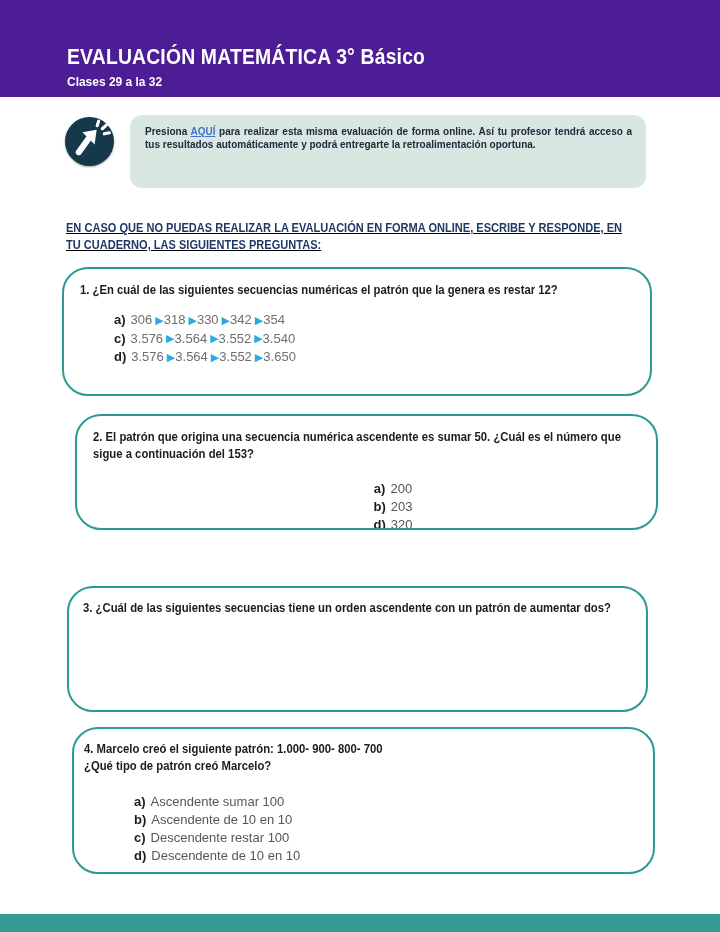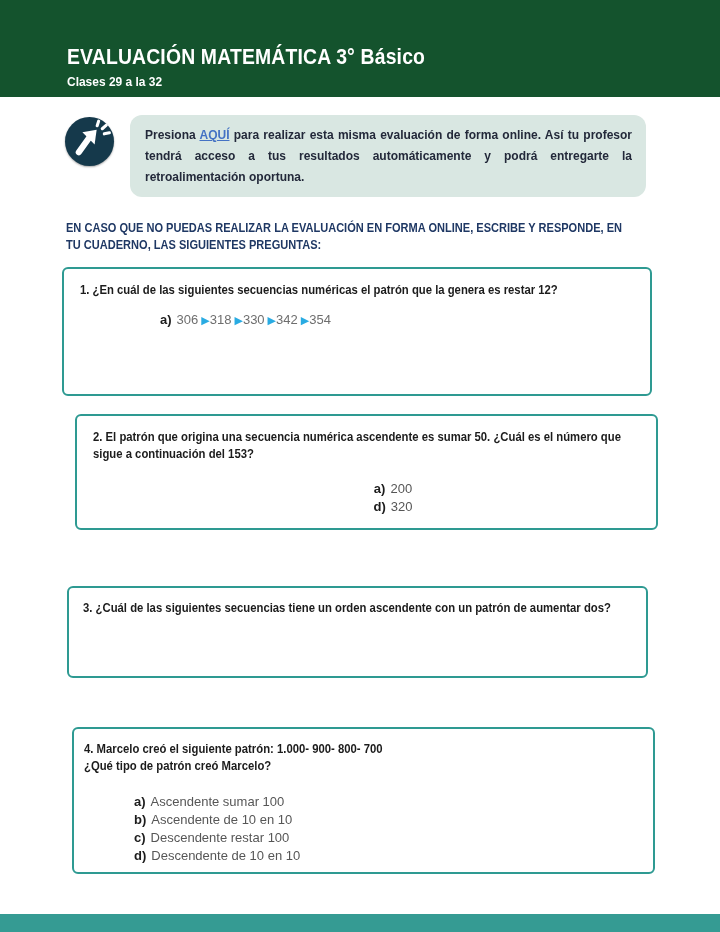--- a/index.html
+++ b/index.html
@@ -2,65 +2,65 @@
 <html><head>
 <meta charset="utf-8">
 <style>
   * { margin:0; padding:0; box-sizing:border-box; }
   html,body { width:720px; }
   body {
     position:relative; width:720px; height:932px; background:#ffffff;
     font-family:"Liberation Sans", sans-serif; overflow:hidden;
   }
   
-  .header { position:absolute; top:0; left:0; width:720px; height:97px; background:#14532d; }
+  .header { position:absolute; top:0; left:0; width:720px; height:97px; background:#4c1d95; }
   .header-title {
     position:absolute; left:67px; top:44px; color:#ffffff; font-size:22px; font-weight:bold;
     white-space:nowrap; transform:scaleX(0.88); transform-origin:0 50%; letter-spacing:0.2px;
   }
   .header-subtitle {
     position:absolute; left:67px; top:74px; color:#ffffff; font-size:13px; font-weight:bold;
     white-space:nowrap; transform:scaleX(0.92); transform-origin:0 50%;
   }
   
   .notice-icon {
     position:absolute; left:65px; top:117px; width:49px; height:49px;
     background:#15394B; border-radius:50%; display:flex; align-items:center; justify-content:center;
     box-shadow:0 1px 2px rgba(0,0,0,0.35);
   }
   .notice-box {
     position:absolute; left:130px; top:115px; width:516px; min-height:73px;
     background:#D9E7E2; border-radius:12px; padding:10px 14px 9px 15px;
   }
   .notice-text {
-    font-size:12px; font-weight:700; color:#23293a; line-height:21px;
+    font-size:10px; font-weight:700; color:#23293a; line-height:13px;
     text-align:justify;
   }
   .notice-link { color:#4472C4; font-weight:700; text-decoration:underline; cursor:pointer; }
   
-  .instruction { position:absolute; left:66px; top:219px; }
+  .instruction { position:absolute; left:66px; top:219px;text-decoration:underline; }
   .instr-line {
     display:block; font-size:13px; font-weight:bold; color:#1F3864; line-height:17px;
     white-space:nowrap; transform:scaleX(0.85); transform-origin:0 50%;
   }
   
   .qbox {
     position:absolute; background:#ffffff;
-    border:2.5px solid #2E9A92; border-radius:6px; overflow:hidden;
+    border:2.5px solid #2E9A92; border-radius:26px; overflow:hidden;
   }
   .qbox-1 { left:62px; top:267px; width:590px; height:129px; padding:12px 10px 0 16px; }
   .qbox-2 { left:75px; top:414px; width:583px; height:116px; padding:12px 10px 0 16px; }
-  .qbox-3 { left:67px; top:586px; width:581px; height:92px; padding:11px 10px 0 14px; }
+  .qbox-3 { left:67px; top:586px; width:581px; height:126px; padding:11px 10px 0 14px; }
   .qbox-4 { left:72px; top:727px; width:583px; height:147px; padding:11px 10px 15px 10px; }
   .q-title-line {
     display:block; font-size:13px; font-weight:bold; color:#1c1c1c; line-height:17px;
     white-space:nowrap; transform:scaleX(0.87); transform-origin:0 50%;
   }
   .q-opts { list-style:none; }
-  .qbox-1 .q-opts { margin:13px 0 0 80px; }
+  .qbox-1 .q-opts { margin:13px 0 0 34px; }
   .qbox-2 .q-opts { margin:18px 0 0 47px;text-align:center; }
   .qbox-3 .q-opts { margin:11px 0 0 52px; }
   .qbox-4 .q-opts { margin:19px 0 12px 50px; }
   .q-opt { font-size:13px; line-height:18px; white-space:nowrap; }
   .opt-letter { font-weight:bold; color:#1c1c1c; margin-right:5px; }
   .opt-text { color:#565656; font-weight:normal; }
   .qbox-3 .opt-text { word-spacing:4px; color:#4d4d4d; }
   .seq-num { color:#6e6e6e; }
   .tri {
     font-family:"DejaVu Sans", sans-serif; color:#29ABE2; font-size:11px;
@@ -92,28 +92,31 @@
 
 <div class="instruction">
   <span class="instr-line">EN CASO QUE NO PUEDAS REALIZAR LA EVALUACIÓN EN FORMA ONLINE, ESCRIBE Y RESPONDE, EN</span>
   <span class="instr-line">TU CUADERNO, LAS SIGUIENTES PREGUNTAS:</span>
 </div>
 
 <div class="qbox qbox-1">
   <span class="q-title-line">1. ¿En cuál de las siguientes secuencias numéricas el patrón que la genera es restar 12?</span>
   <ul class="q-opts">
     <li class="q-opt"><span class="opt-letter">a)</span><span class="opt-text"><span class="seq-num">306</span><span class="tri">▶</span><span class="seq-num">318</span><span class="tri">▶</span><span class="seq-num">330</span><span class="tri">▶</span><span class="seq-num">342</span><span class="tri">▶</span><span class="seq-num">354</span></span></li>
+    <li class="q-opt"><span class="opt-letter">c)</span><span class="opt-text"><span class="seq-num">3.576</span><span class="tri">▶</span><span class="seq-num">3.564</span><span class="tri">▶</span><span class="seq-num">3.552</span><span class="tri">▶</span><span class="seq-num">3.540</span></span></li>
+    <li class="q-opt"><span class="opt-letter">d)</span><span class="opt-text"><span class="seq-num">3.576</span><span class="tri">▶</span><span class="seq-num">3.564</span><span class="tri">▶</span><span class="seq-num">3.552</span><span class="tri">▶</span><span class="seq-num">3.650</span></span></li>
   </ul>
 </div>
 
 <div class="qbox qbox-2">
   <span class="q-title-line">2. El patrón que origina una secuencia numérica ascendente es sumar 50. ¿Cuál es el número que</span>
   <span class="q-title-line">sigue a continuación del 153?</span>
   <ul class="q-opts">
     <li class="q-opt"><span class="opt-letter">a)</span><span class="opt-text">200</span></li>
+    <li class="q-opt"><span class="opt-letter">b)</span><span class="opt-text">203</span></li>
     <li class="q-opt"><span class="opt-letter">d)</span><span class="opt-text">320</span></li>
   </ul>
 </div>
 
 <div class="qbox qbox-3">
   <span class="q-title-line">3. ¿Cuál  de las siguientes secuencias tiene un orden ascendente con un patrón de aumentar dos?</span>
 </div>
 
 <div class="qbox qbox-4">
   <span class="q-title-line">4. Marcelo creó el siguiente patrón: 1.000- 900- 800- 700</span>

